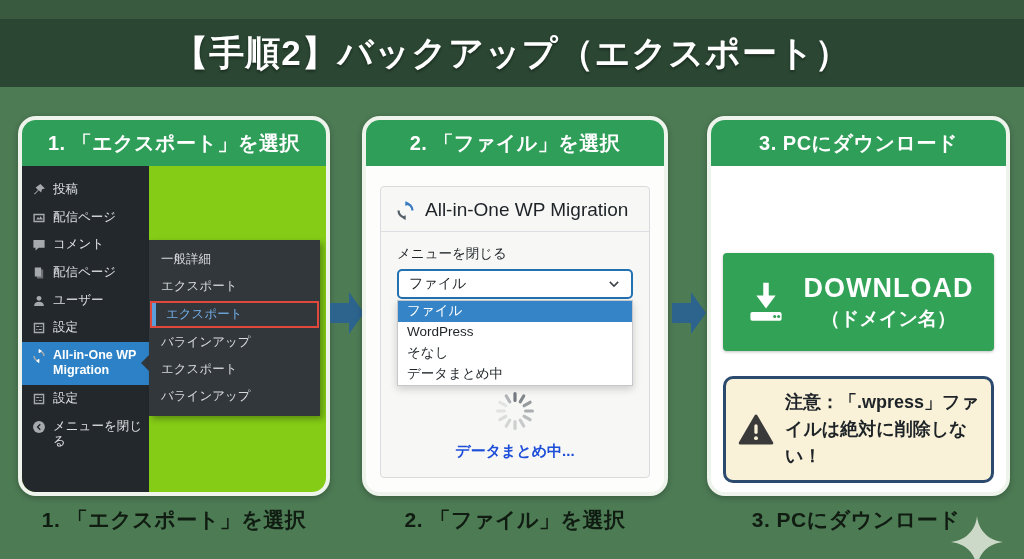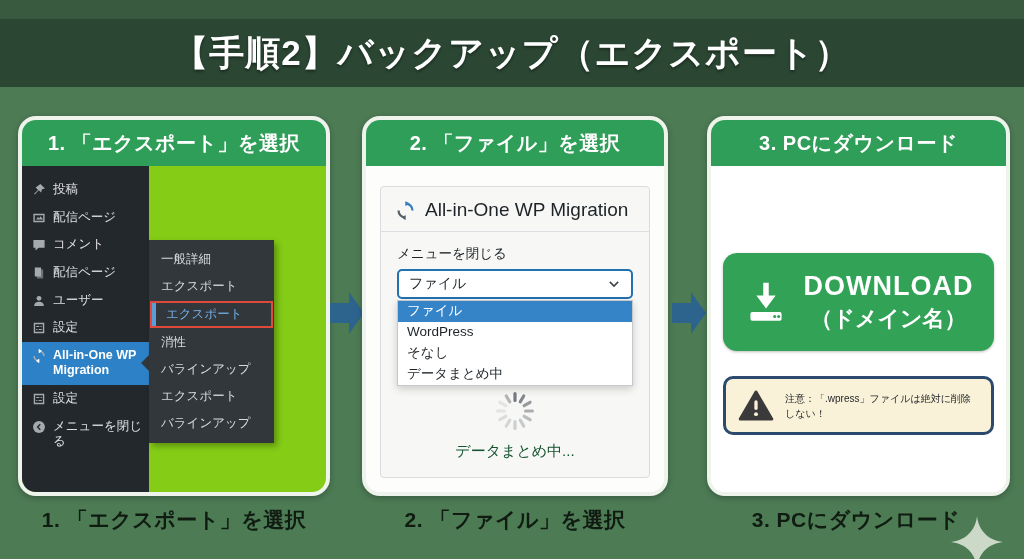--- a/index.html
+++ b/index.html
@@ -25,21 +25,21 @@
   .wp-sidebar{position:absolute;left:0;top:0;bottom:0;width:127px;background:#23282d;
               padding-top:10px;box-sizing:border-box;}
   .wp-item{display:flex;align-items:flex-start;gap:7px;color:#dfe0e2;font-size:12.5px;
            padding:6px 6px 6px 10px;line-height:1.25;position:relative;cursor:pointer;}
   .wp-item .wpicon{flex:0 0 14px;height:14px;margin-top:1px;}
   .wp-item svg{width:14px;height:14px;display:block;fill:#a7aaad;}
   .wp-item.active{background:#2d82c7;color:#fff;font-weight:600;}
   .wp-item.active svg{fill:#fff;stroke:#fff;}
   .wp-item.active::after{content:"";position:absolute;right:0;top:50%;margin-top:-8px;
                          border:8px solid transparent;border-right-color:#32373c;}
-  .wp-submenu{position:absolute;left:127px;top:74px;width:125px;background:#32373c;
+  .wp-submenu{position:absolute;left:127px;top:74px;width:171px;background:#32373c;
               padding:6px 0;box-sizing:border-box;box-shadow:3px 3px 6px rgba(0,0,0,.3);}
   .submenu-item{color:#d8dadc;font-size:12.5px;padding:5px 12px;cursor:pointer;}
   .submenu-item.active{color:#72aee6;border:2px solid #e0483c;padding:3px 10px 3px 14px;
                        margin:1px 1px;position:relative;}
   .submenu-item.active::before{content:"";position:absolute;left:0;top:0;bottom:0;width:4px;
                                background:#5b9dd9;}
   
   .panel-2 .panel-body{background:#fdfdfc;}
   .migration-card{position:absolute;left:14px;right:14px;top:20px;bottom:14px;
                   background:#f7f7f6;border:1px solid #d9dbde;border-radius:4px;}
@@ -51,35 +51,35 @@
               background:#fff;display:flex;align-items:center;justify-content:space-between;
               padding:0 10px;font-size:14px;color:#1d2327;box-sizing:border-box;cursor:pointer;}
   .select-box svg{width:14px;height:14px;}
   .dropdown{margin:1px 16px 0;background:#fff;border:1px solid #c6c8cb;
             box-shadow:0 3px 8px rgba(0,0,0,.18);font-size:13.5px;color:#1d2327;}
   .dropdown-option{padding:2px 9px;line-height:1.25;cursor:pointer;}
   .dropdown-option.selected{background:#3584c8;color:#fff;}
   .spinner-wrap{position:absolute;left:0;right:0;bottom:16px;display:flex;
                 flex-direction:column;align-items:center;gap:9px;}
   .spinner-wrap svg{width:44px;height:44px;}
-  .loading-text{font-size:15px;font-weight:400;color:#14532d;}
+  .loading-text{font-size:15px;font-weight:700;color:#1d4ed8;}
   
   .panel-3 .panel-body{background:#ffffff;}
   .download-btn{position:absolute;left:12px;right:12px;top:87px;height:98px;background:#32a257;
-                border:none;border-radius:14px;display:flex;align-items:center;justify-content:center;
+                border:none;border-radius:4px;display:flex;align-items:center;justify-content:center;
                 gap:16px;color:#fff;cursor:pointer;box-shadow:0 1px 3px rgba(0,0,0,.25);}
   .download-btn svg{width:44px;height:46px;fill:#fff;}
   .dl-text{text-align:center;font-weight:700;font-family:"Liberation Sans","DejaVu Sans",sans-serif;}
   .dl-line1{font-size:27px;letter-spacing:1px;}
-  .dl-line2{font-size:22px;margin-top:2px;}
+  .dl-line2{font-size:19px;margin-top:2px;}
   .warning-box{position:absolute;left:12px;right:12px;top:210px;background:#f9f1d8;
                border:3px solid #2c4a6e;border-radius:10px;display:flex;align-items:center;
                gap:11px;padding:10px 12px;box-sizing:border-box;}
   .warning-box svg{width:36px;height:33px;flex:0 0 36px;}
-  .warning-text{font-size:10px;font-weight:400;color:#1d2327;line-height:1.5;}
+  .warning-text{font-size:18px;font-weight:700;color:#1d2327;line-height:1.5;}
   
   .arrow{position:absolute;top:268px;width:34px;height:52px;}
   .arrow svg{width:100%;height:100%;fill:#2d648e;}
   .arrow-1{left:330px;}
   .arrow-2{left:672px;}
   .caption{position:absolute;top:487px;font-size:21px;font-weight:700;color:#101c12;
            letter-spacing:.5px;white-space:nowrap;transform:translateX(-50%);}
   .caption-1{left:174px;}
   .caption-2{left:515px;}
   .caption-3{left:856px;}
@@ -176,21 +176,20 @@
                 <path d="M11.8 6.2L8 10l3.8 3.8" fill="none" stroke="#23282d" stroke-width="2"></path>
               </svg>
             </span>
           <span>メニューを閉じる</span>
         </div>
       </nav>
       <div class="wp-submenu">
         <div class="submenu-item">一般詳細</div>
         <div class="submenu-item">エクスポート</div>
         <div class="submenu-item active">エクスポート</div>
-        <div class="submenu-item">消性</div>
         <div class="submenu-item">バラインアップ</div>
         <div class="submenu-item">エクスポート</div>
         <div class="submenu-item">バラインアップ</div>
       </div>
     </div>
   </section>
 
   <div class="arrow arrow-1">
     <svg viewBox="0 0 34 52">
         <polygon points="0,16 19,16 19,5 34,26 19,47 19,36 0,36"></polygon>

